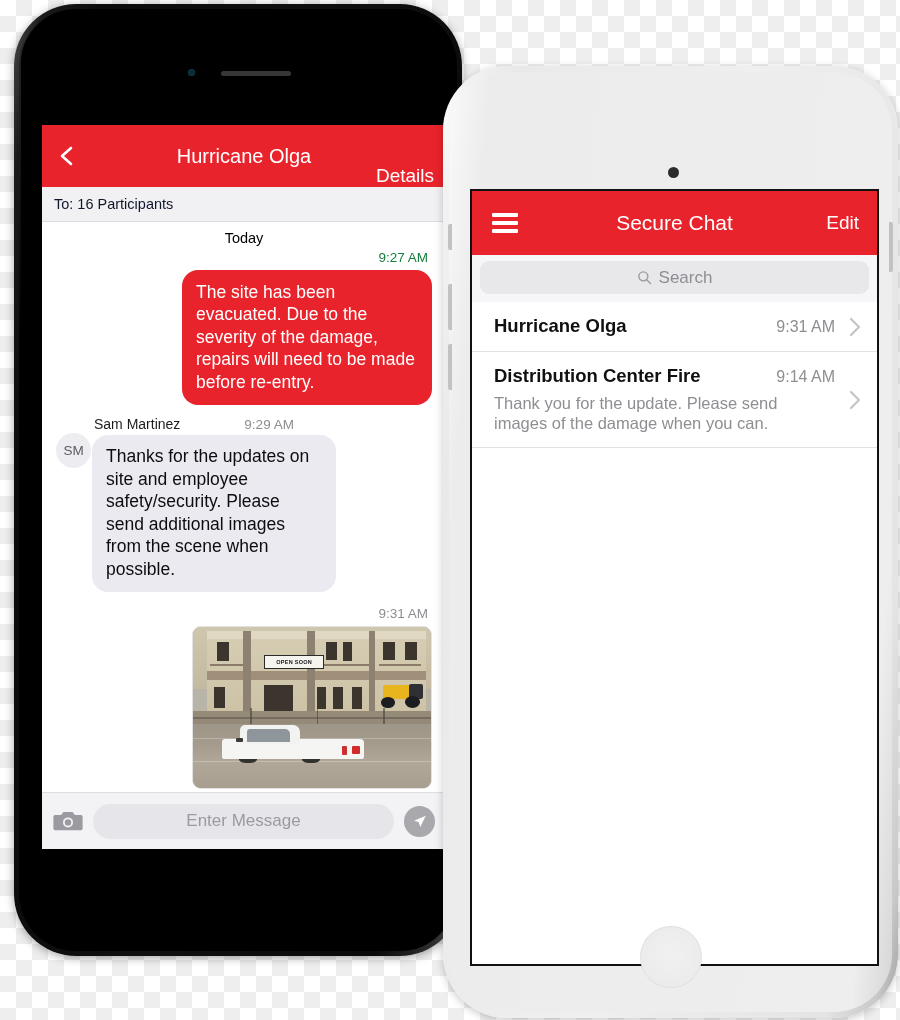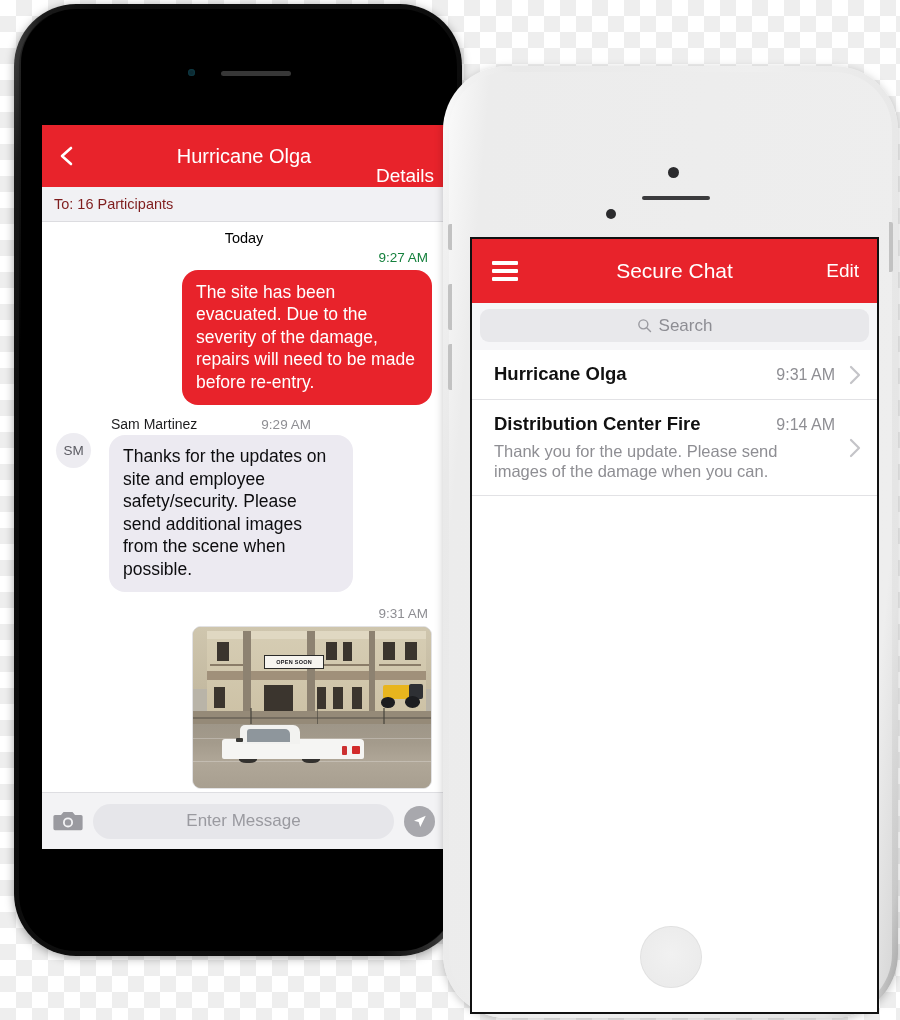--- a/index.html
+++ b/index.html
@@ -71,21 +71,21 @@
   .details-btn {
     position: absolute; right: 12px; top: 50%;
     transform: translateY(-50%);
     color: #fff; font-size: 19px; margin-top: 20px;
   }
   .participants-bar {
     height: 35px; background: #f1f1f4;
     border-bottom: 1px solid #dcdce0;
     display: flex; align-items: center;
     padding-left: 12px;
-    color: #7f1d1d; font-size: 14.5px;
+    color: #0f172a; font-size: 14.5px;
   }
 
   
   .thread {
     position: absolute; left: 0; right: 0;
     top: 97px; bottom: 57px;
     background: #fff; padding: 0 14px;
     overflow: hidden;
   }
   .day-divider {
@@ -103,21 +103,21 @@
     max-width: 250px;
     font-size: 17.5px; line-height: 1.28;
   }
   .row-in { display: flex; align-items: flex-start; margin-top: 11px; }
   .avatar {
     width: 35px; height: 35px; border-radius: 50%;
     background: #edecf1; color: #5b5b62;
     display: flex; align-items: center; justify-content: center;
     font-size: 13.5px; flex: none; margin-top: 17px;
   }
-  .in-col { margin-left: 18px; }
+  .in-col { margin-left: 1px; }
   .in-meta { display: flex; align-items: baseline; gap: 64px; padding: 0 2px 3px; }
   .sender-name { font-size: 14px; color: #1c1c1e; }
   .bubble-in {
     background: #eceaf1; color: #0d0d0f;
     border-radius: 16px;
     padding: 10px 14px 12px;
     max-width: 244px;
     font-size: 17.5px; line-height: 1.29;
   }
 
@@ -203,21 +203,20 @@
     background: linear-gradient(95deg,#fafafa 0%,#ececec 8%,#eeeeee 92%,#d6d6d6 100%);
   }
   #white-camera { position:absolute; left:157px; top:137px; width:10px; height:10px; border-radius:50%; background:#2b2b2d; }
   #white-sensor { position:absolute; left:219px; top:95px; width:11px; height:11px; border-radius:50%; background:#2b2b2d; }
   #white-speaker { position:absolute; left:193px; top:124px; width:68px; height:4px; border-radius:2px; background:#3b3b3d; }
   .screen-white {
     position: absolute; left: 21px; top: 117px;
     width: 409px; height: 777px;
     background: #fff; overflow: hidden;
     border: 2px solid #111;
-    margin-top: 48px;
   }
   .btn-mute { position:absolute; left:-1px; top:152px; width:4px; height:26px; background:#c2c2c2; border-radius:2px 0 0 2px; }
   .btn-volup { position:absolute; left:-1px; top:212px; width:4px; height:46px; background:#c2c2c2; border-radius:2px 0 0 2px; }
   .btn-voldn { position:absolute; left:-1px; top:272px; width:4px; height:46px; background:#c2c2c2; border-radius:2px 0 0 2px; }
   .btn-power { position:absolute; right:-1px; top:150px; width:4px; height:50px; background:#c2c2c2; border-radius:0 2px 2px 0; }
   .home-btn {
     position:absolute; left:50%; bottom:24px; transform:translateX(-50%);
     width:62px; height:62px; border-radius:50%;
     border:1px solid rgba(0,0,0,.045);
     background: radial-gradient(circle at 50% 45%, #f1f1f1, #e9e9e9);

